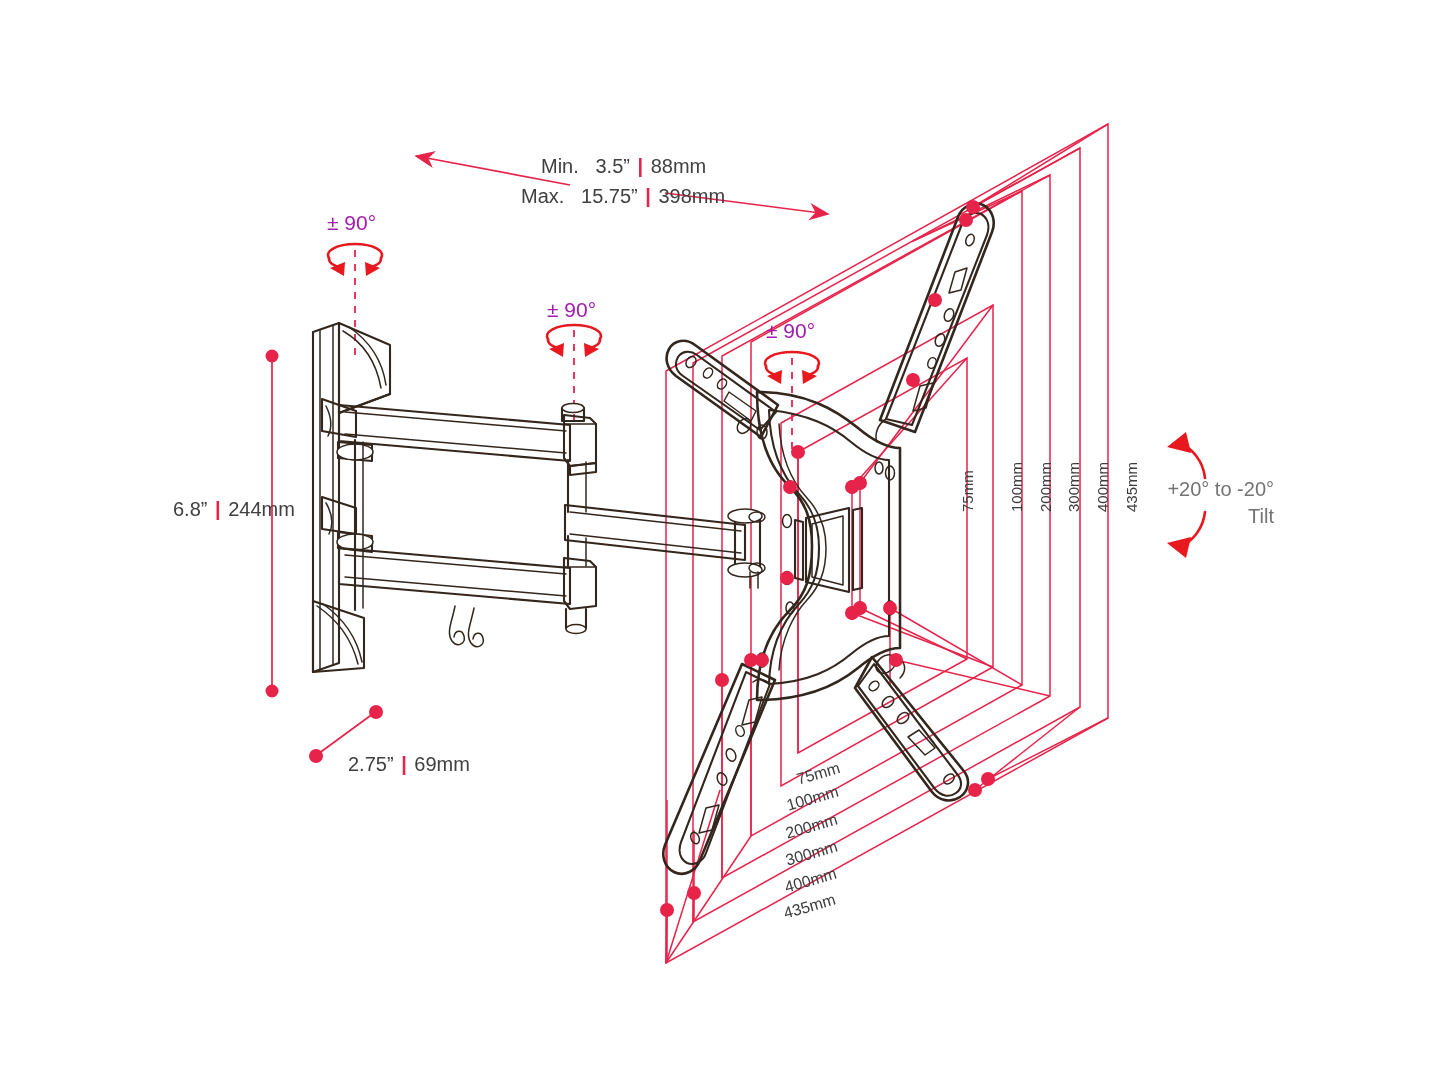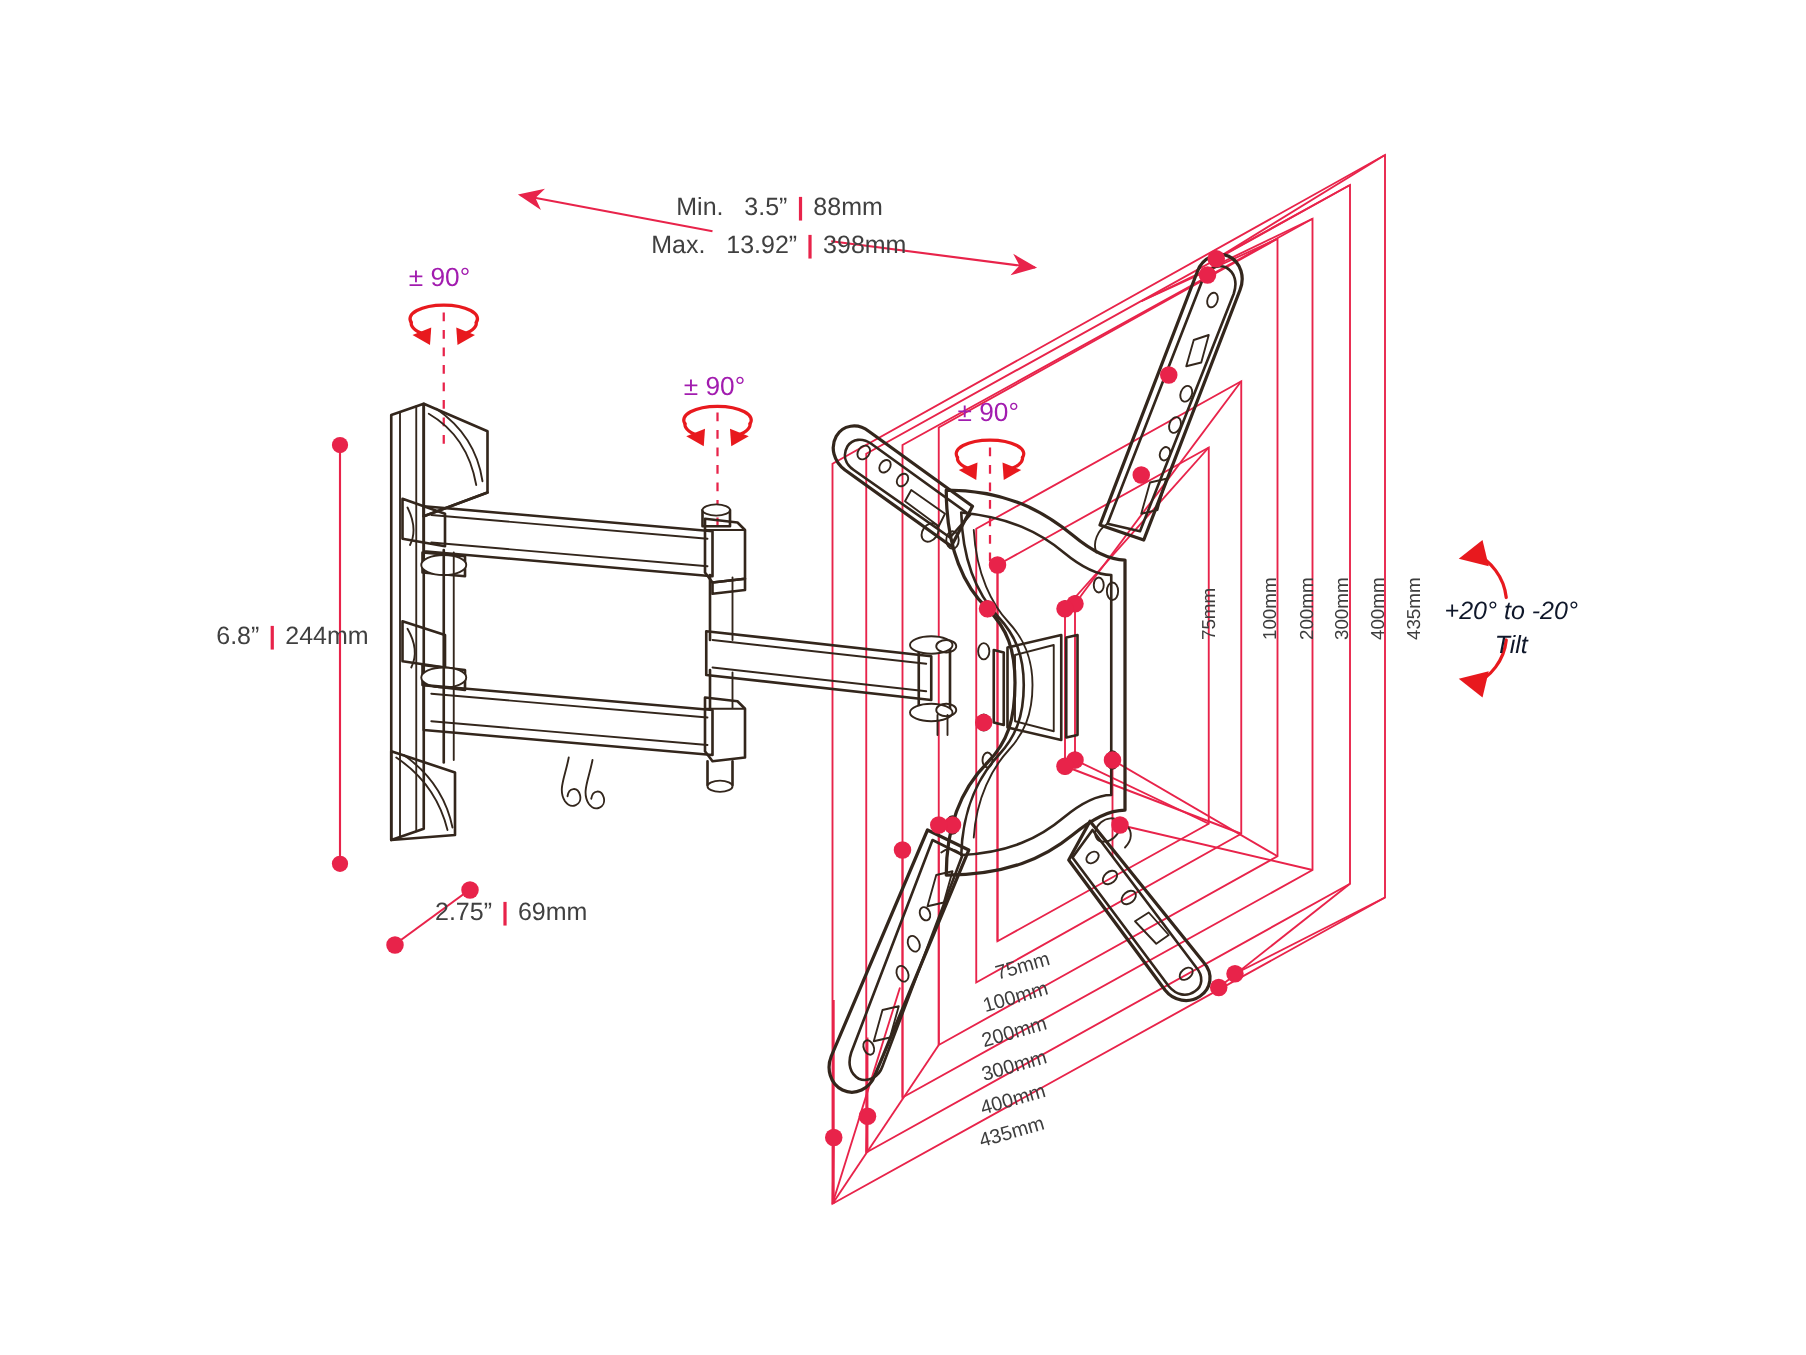--- a/index.html
+++ b/index.html
@@ -9,22 +9,22 @@
   #stage{position:relative;width:1445px;height:868px;background:#fff;}
   #stage svg{position:absolute;top:0;left:0;}
   .lbl{position:absolute;white-space:nowrap;color:#404040;
        font-family:"Liberation Sans",sans-serif;font-weight:400;}
   .sep{color:#E8234A;font-weight:700;padding:0 2px;}
   .vesa-v{position:absolute;font-size:15px;color:#3d3d3d;
           transform-origin:0 0;transform:rotate(-90deg);white-space:nowrap;}
   .vesa-h{position:absolute;font-size:16px;color:#3d3d3d;white-space:nowrap;}
   .ang{position:absolute;font-size:21px;color:#a21caf;white-space:nowrap;}
   .dim-main{font-size:20px;}
-  .tiltbox{position:absolute;text-align:center;font-size:20px;
-           line-height:1.35;color:#0f172a;font-style:italic;}
+  .tiltbox{position:absolute;text-align:right;font-size:20px;
+           line-height:1.35;color:#737373;}
 </style>
 </head>
 <body>
 
 <div id="stage">
 
 <svg width="1445" height="1084" viewBox="0 0 1445 1084">
   <defs>
     <style>
       .ln{fill:none;stroke:#33261c;stroke-width:2.1;stroke-linecap:round;stroke-linejoin:round;}
@@ -350,32 +350,32 @@
 <div class="lbl dim-main" style="left:541px;top:155px;">
   <span>Min.</span>
   &nbsp;
   <span>3.5”</span>
   <span class="sep">|</span>
   <span>88mm</span>
 </div>
 <div class="lbl dim-main" style="left:521px;top:185px;">
   <span>Max.</span>
   &nbsp;
-  <span>13.92”</span>
+  <span>15.75”</span>
   <span class="sep">|</span>
   <span>398mm</span>
 </div>
 
 <div class="lbl dim-main" style="left:173px;top:498px;">
   <span>6.8”</span>
   <span class="sep">|</span>
   <span>244mm</span>
 </div>
 
-<div class="lbl dim-main" style="left:348px;top:719px;text-align:right;">
+<div class="lbl dim-main" style="left:348px;top:753px;text-align:right;">
   <span>2.75”</span>
   <span class="sep">|</span>
   <span>69mm</span>
 </div>
 
 <div class="ang" style="left:327px;top:211px;">± 90°</div>
 <div class="ang" style="left:547px;top:298px;">± 90°</div>
 <div class="ang" style="left:766px;top:319px;">± 90°</div>
 
 <div class="tiltbox" style="left:1144px;top:476px;width:130px;">

